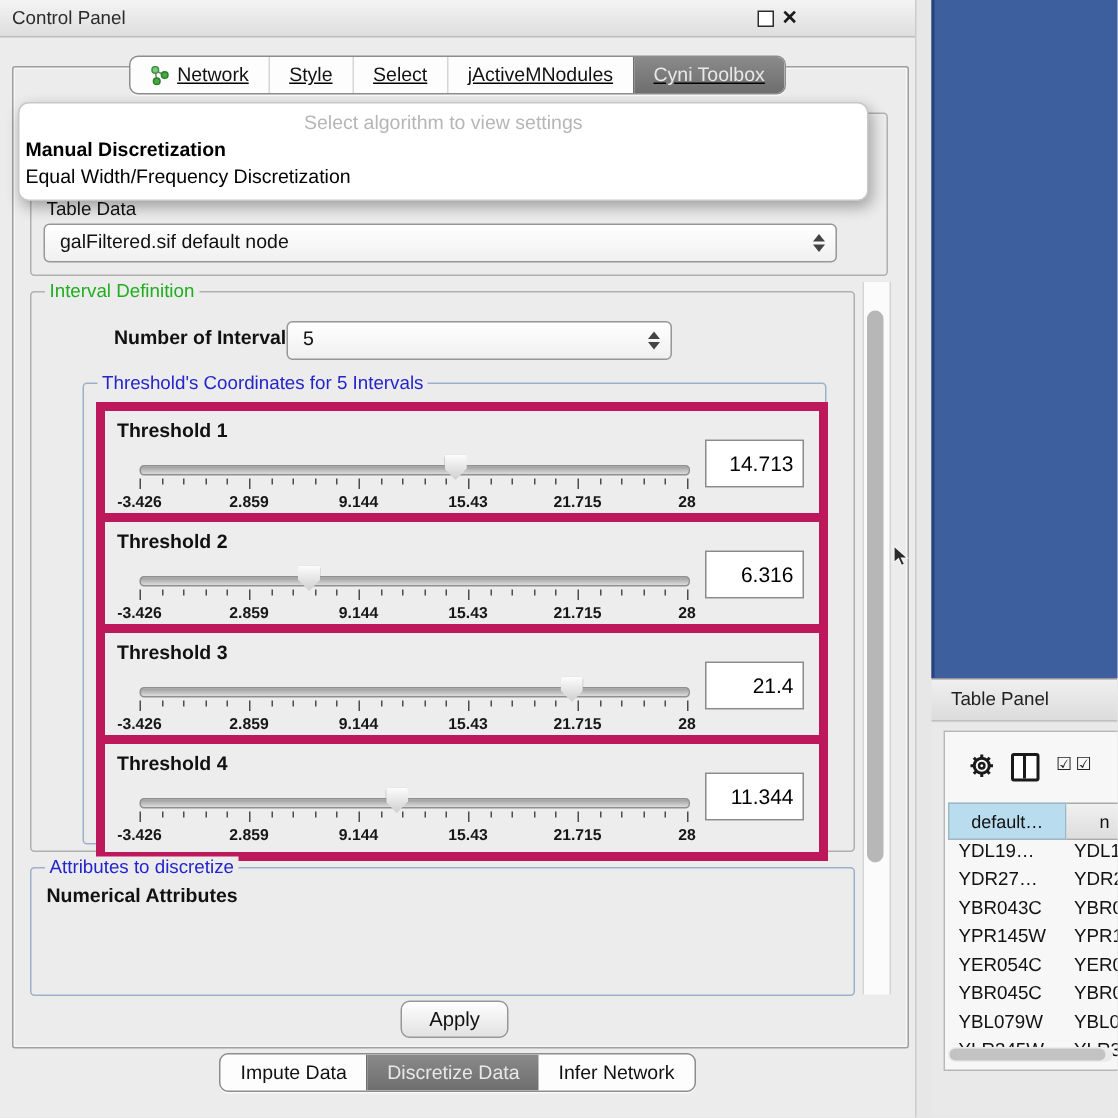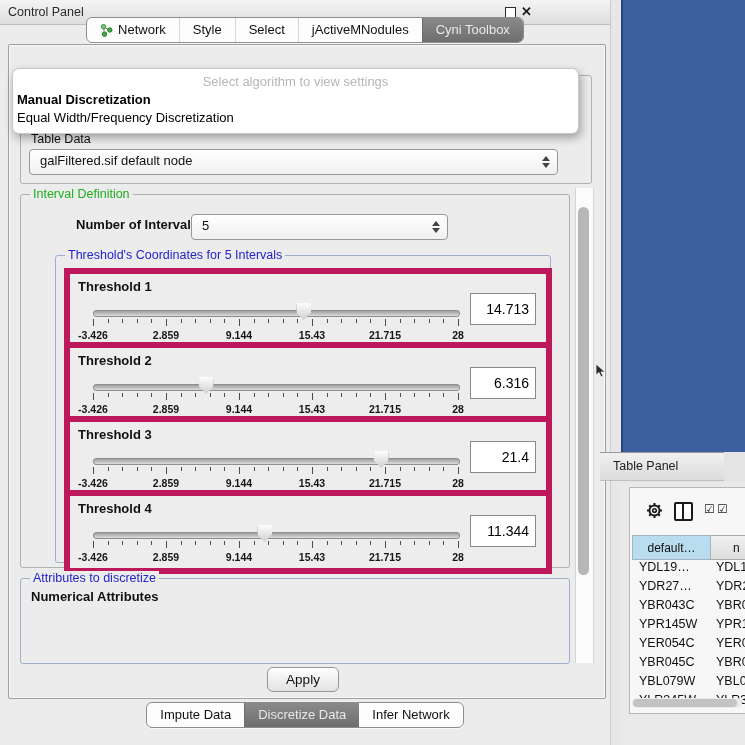--- a/index.html
+++ b/index.html
@@ -9,21 +9,21 @@
   #control-panel{left:0;top:0;width:610px;height:745px;background:#ececec;}
   #cp-titlebar{left:0;top:0;width:610px;height:24px;background:linear-gradient(#f4f4f4,#dedede);
     border-bottom:1px solid #bdbdbd;}
   #cp-title{left:8px;top:0;line-height:24px;font-size:12.5px;color:#2b2b2b;}
   #float-btn{left:505px;top:7px;width:9px;height:9px;border:1.5px solid #2b2b2b;background:#fff;}
   #close-btn{left:521px;top:3px;font-size:13px;font-weight:bold;color:#1a1a1a;line-height:18px;}
   #cp-frame{left:8px;top:44px;width:596px;height:653px;border:1px solid #9f9f9f;border-radius:2px;
     background:#ececec;box-shadow:inset 0 0 0 1px #f7f7f7;}
   
   .tabrow{left:0;width:610px;display:flex;justify-content:center;z-index:5;}
-  #tabs-top{top:17px;}
+  #tabs-top{top:37px;text-decoration:underline;}
   #tabs-bottom{top:702px;}
   .tabgroup{display:flex;border:1px solid #8d8d8d;border-radius:6px;overflow:hidden;
     background:#fdfdfd;height:24px;box-shadow:0 1px 0 rgba(255,255,255,.7);}
   .tab{padding:0 13px;line-height:24px;font-size:13px;color:#111;border-left:1px solid #d6d6d6;
     display:flex;align-items:center;white-space:nowrap;}
   .tab:first-child{border-left:none;}
   .tab.selected{background:linear-gradient(#8a8a8a,#6e6e6e);color:#e8e8e8;border-left-color:#6e6e6e;}
   .tab.selected + .tab{border-left:none;}
   .tab svg{margin-right:5px;}
   
@@ -82,21 +82,21 @@
   #algo-popup{left:12px;top:68px;width:565px;height:64px;background:#fff;border:1px solid #c7c7c7;
     border-radius:7px;box-shadow:2px 4px 10px rgba(0,0,0,.33);z-index:50;}
   #popup-hint{position:absolute;left:0;top:5px;width:100%;text-align:center;font-size:13px;color:#b6b6b6;}
   .popup-opt{position:absolute;left:4px;font-size:13px;color:#000;white-space:nowrap;}
   #popup-opt-0{top:23px;font-weight:bold;}
   #popup-opt-1{top:41px;}
   
   #gap-strip{left:610px;top:0;width:11px;height:745px;background:#e7e7e7;border-left:1px solid #cccccc;}
   #desktop{left:621px;top:0;width:124px;height:452px;background:#3d5f9d;border-left:2px solid #27457c;}
   
-  #tp-header{left:600px;top:452px;width:124px;height:29px;background:linear-gradient(#f0f0f0,#dcdcdc);
+  #tp-header{left:621px;top:452px;width:124px;height:29px;background:linear-gradient(#f0f0f0,#dcdcdc);
     border-top:1px solid #979797;border-bottom:1px solid #bfbfbf;box-sizing:border-box;}
   #tp-title{left:13px;top:0;line-height:27px;font-size:12.5px;color:#222;}
   #tp-body{left:621px;top:482px;width:124px;height:263px;background:#e9e9e9;}
   #tp-panel{position:absolute;left:8px;top:5px;width:116px;height:225px;background:#f7f7f7;
     border:1px solid #b7b7b7;overflow:hidden;}
   .tp-tool{position:absolute;top:14px;}
   #tool-cols{left:44px;width:15px;height:15px;border:2px solid #1a1a1a;border-radius:2px;background:#fff;}
   #tool-cols i{position:absolute;left:6px;top:0;width:2px;height:15px;background:#1a1a1a;}
   #tool-check1{left:74px;font-size:12px;color:#222;}
   #tool-check2{left:87px;font-size:12px;color:#222;}

